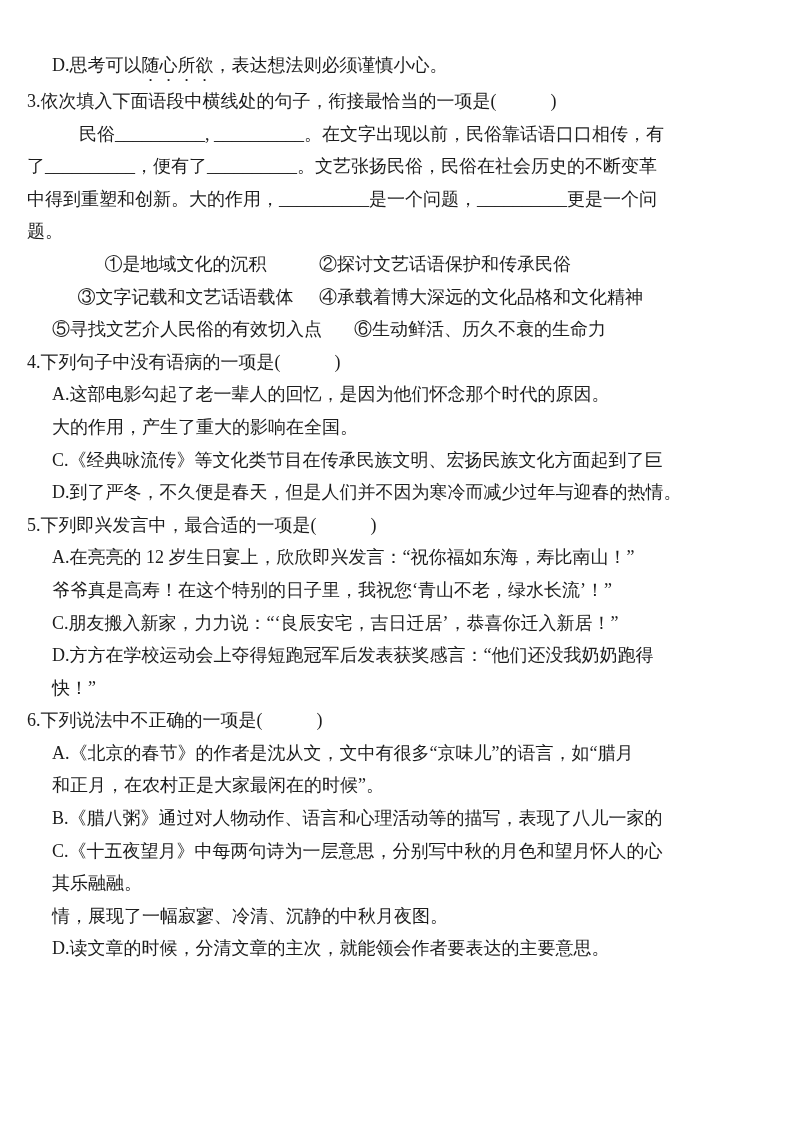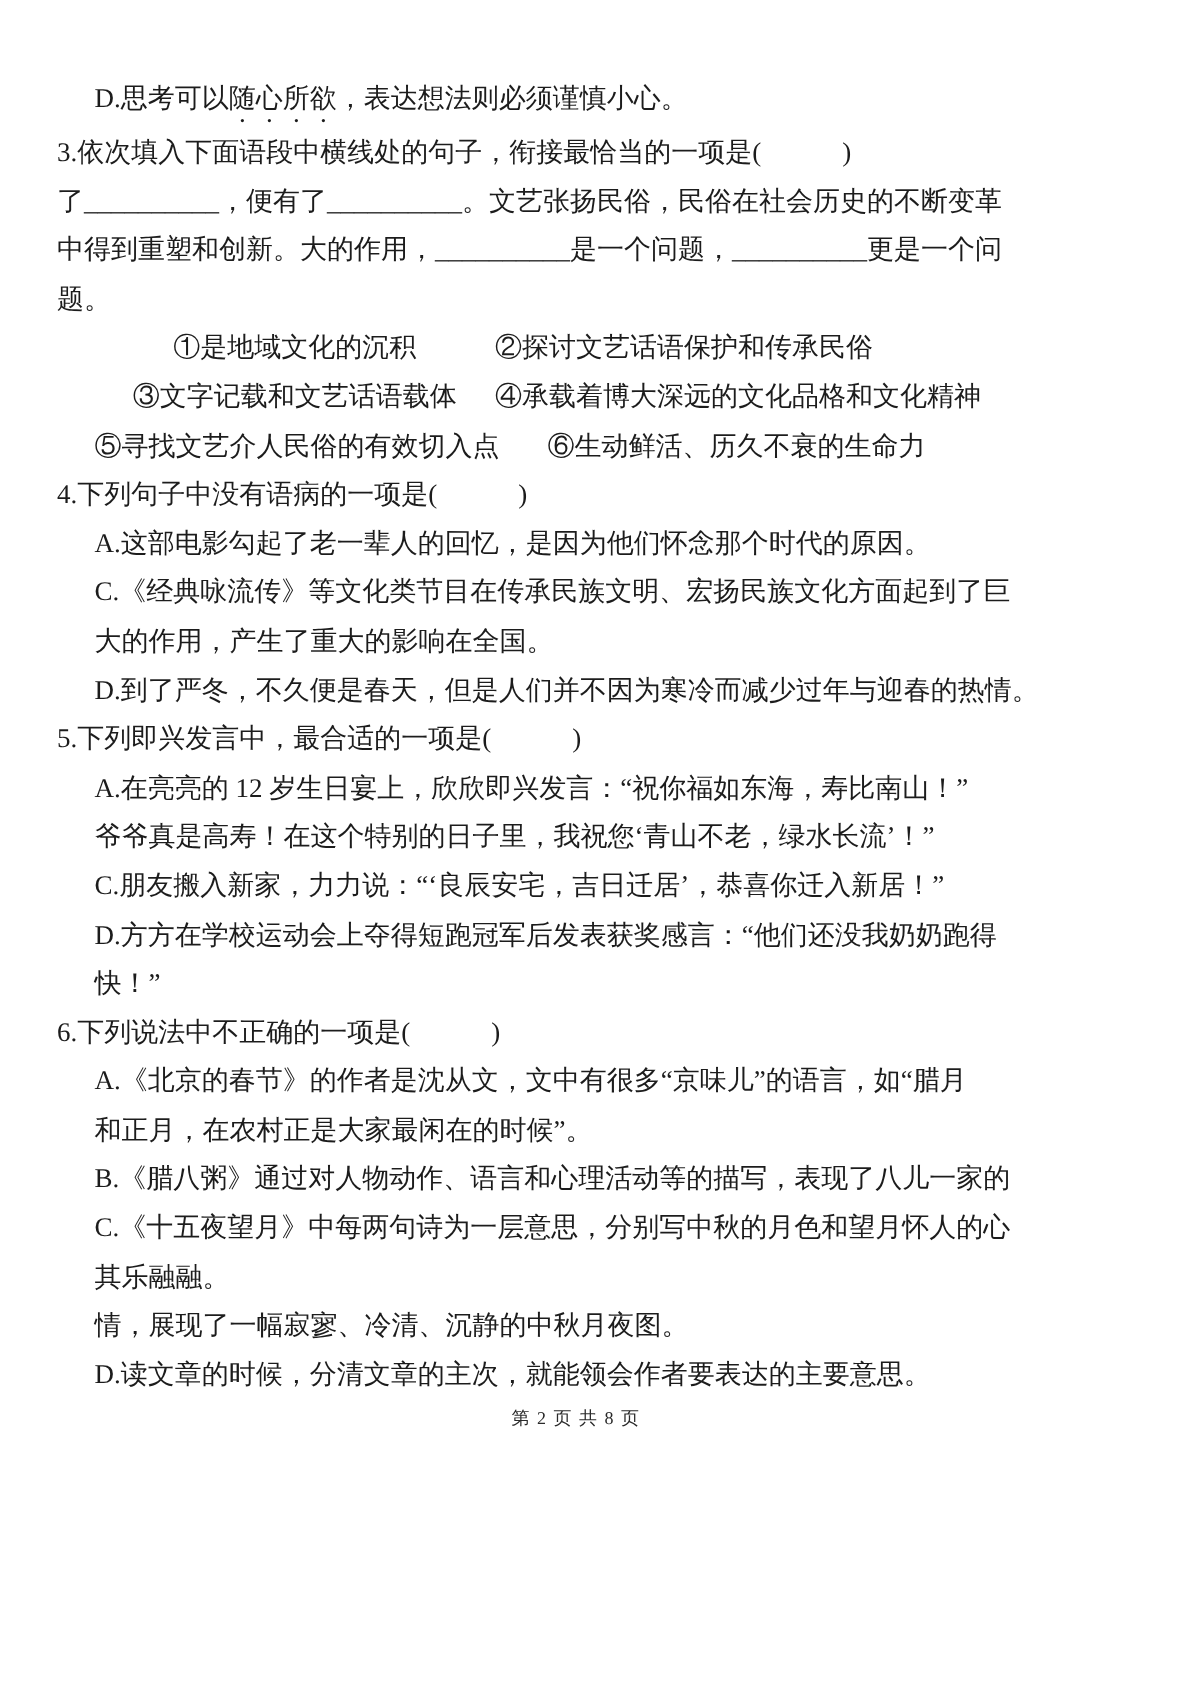--- a/index.html
+++ b/index.html
@@ -1,18 +1,18 @@
 <!DOCTYPE html>
 <html><head>
 <meta charset="utf-8">
 <style>
   html,body { margin:0; padding:0; background:#ffffff; }
   .page {
     width:793px; height:1122px; box-sizing:border-box;
-    padding:49px 38px 0 38px;
+    padding:49px 38px 0 27px;
     background:#ffffff;
     font-family:"Liberation Serif","DejaVu Serif",serif;
     font-size:18px; line-height:32.6px; color:#1c1c1c;
     overflow:hidden; position:relative;
   }
   .line { white-space:nowrap; }
   .opt  { margin-left:25px; }
   .para-first { text-indent:52px; }
   .item-left   { display:inline-block; width:267px;text-align:center; }
   .item-left-w { display:inline-block; width:302px; }
@@ -37,52 +37,52 @@
 </head>
 <body>
 
 <div class="page">
 
   <div class="line opt">
     <span>D.思考可以</span><span class="emph">随心所欲</span><span>，表达想法则必须谨慎小心。</span>
   </div>
 
   <div class="line">3.依次填入下面语段中横线处的句子，衔接最恰当的一项是(　　　)</div>
+  <div class="line para-first">民俗__________, __________。在文字出现以前，民俗靠话语口口相传，有</div>
   <div class="line">了__________，便有了__________。文艺张扬民俗，民俗在社会历史的不断变革</div>
   <div class="line">中得到重塑和创新。大的作用，__________是一个问题，__________更是一个问</div>
   <div class="line">题。</div>
 
   <div class="line opt">
     <span class="item-left">①是地域文化的沉积</span><span>②探讨文艺话语保护和传承民俗</span>
   </div>
   <div class="line opt">
     <span class="item-left">③文字记载和文艺话语载体</span><span>④承载着博大深远的文化品格和文化精神</span>
   </div>
   <div class="line opt">
     <span class="item-left-w">⑤寻找文艺介人民俗的有效切入点</span><span>⑥生动鲜活、历久不衰的生命力</span>
   </div>
 
 
   <div class="line">4.下列句子中没有语病的一项是(　　　)</div>
   <div class="line opt">A.这部电影勾起了老一辈人的回忆，是因为他们怀念那个时代的原因。</div>
+  <div class="line opt">大的作用，产生了重大的影响在全国。</div>
   <div class="line opt">C.《经典咏流传》等文化类节目在传承民族文明、宏扬民族文化方面起到了巨</div>
-  <div class="line opt">大的作用，产生了重大的影响在全国。</div>
   <div class="line opt">D.到了严冬，不久便是春天，但是人们并不因为寒冷而减少过年与迎春的热情。</div>
 
   <div class="line">5.下列即兴发言中，最合适的一项是(　　　)</div>
   <div class="line opt">A.在亮亮的 12 岁生日宴上，欣欣即兴发言：“祝你福如东海，寿比南山！”</div>
   <div class="line opt">爷爷真是高寿！在这个特别的日子里，我祝您‘青山不老，绿水长流’！”</div>
   <div class="line opt">C.朋友搬入新家，力力说：“‘良辰安宅，吉日迁居’，恭喜你迁入新居！”</div>
   <div class="line opt">D.方方在学校运动会上夺得短跑冠军后发表获奖感言：“他们还没我奶奶跑得</div>
   <div class="line opt">快！”</div>
 
   <div class="line">6.下列说法中不正确的一项是(　　　)</div>
   <div class="line opt">A.《北京的春节》的作者是沈从文，文中有很多“京味儿”的语言，如“腊月</div>
   <div class="line opt">和正月，在农村正是大家最闲在的时候”。</div>
   <div class="line opt">B.《腊八粥》通过对人物动作、语言和心理活动等的描写，表现了八儿一家的</div>
   <div class="line opt">C.《十五夜望月》中每两句诗为一层意思，分别写中秋的月色和望月怀人的心</div>
   <div class="line opt">其乐融融。</div>
   <div class="line opt">情，展现了一幅寂寥、冷清、沉静的中秋月夜图。</div>
   <div class="line opt">D.读文章的时候，分清文章的主次，就能领会作者要表达的主要意思。</div>
 
-  <div class="footer">第 2 页 共 8 页</div>
 
 </div>
 
 </body></html>

